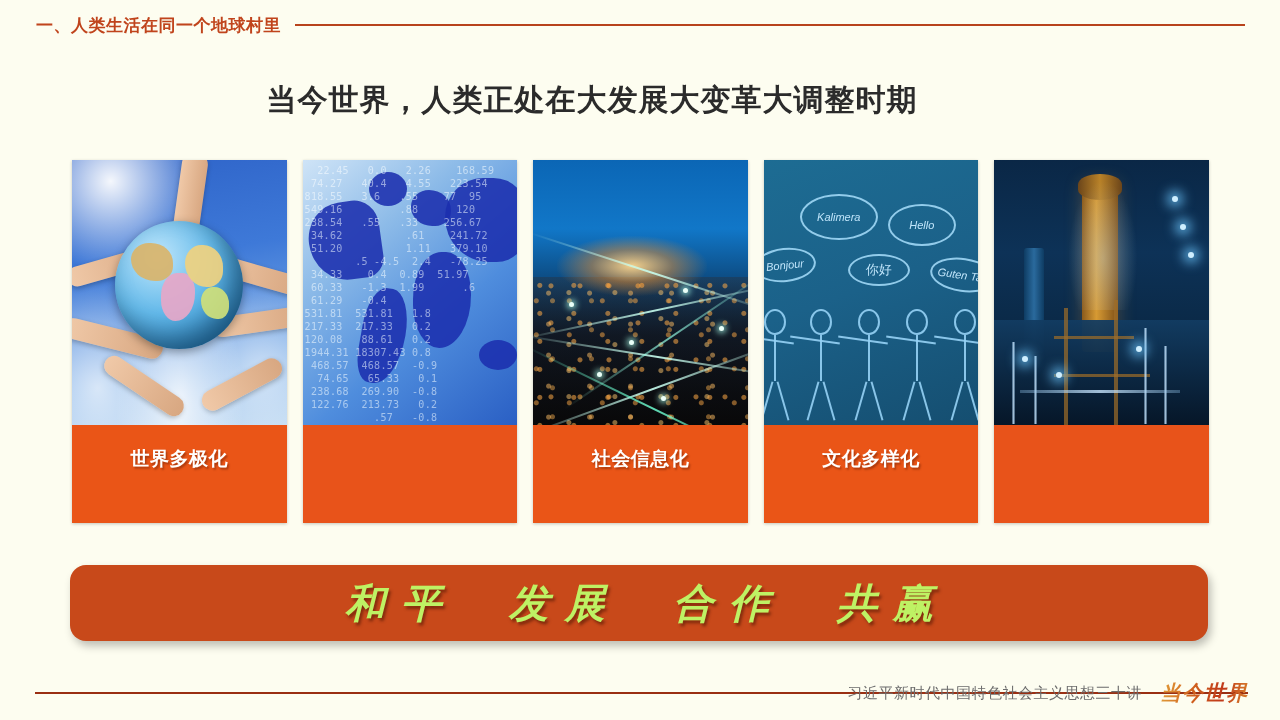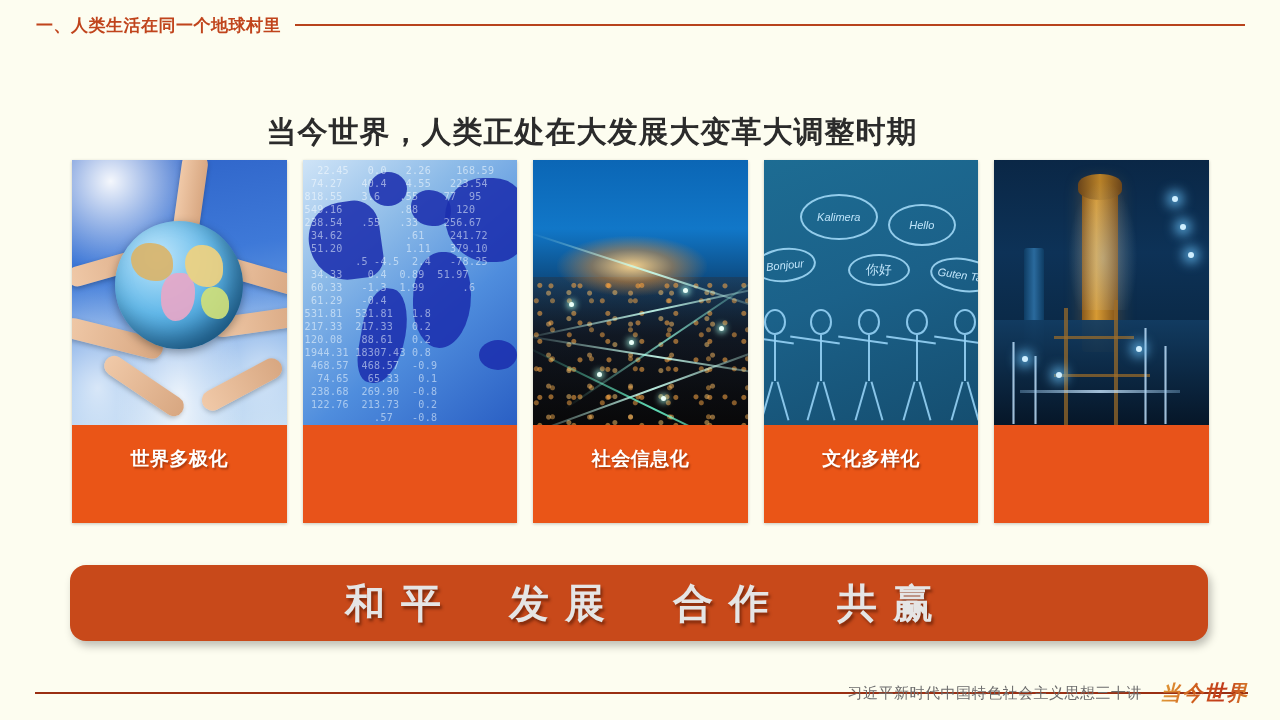--- a/index.html
+++ b/index.html
@@ -22,21 +22,20 @@
     white-space: nowrap;
   }
   .header-rule { flex: 1; height: 1.6px; background: #b8431c; margin-left: 14px; margin-right: 35px; }
 
   
   .main-title {
     position: absolute; left: 0; top: 80px; width: 1184px;
     text-align: center;
     font-size: 30px; font-weight: bold; color: #2b2b2b;
     letter-spacing: 1px;
-    margin-top: 32px;
   }
 
   
   .cards { position: absolute; left: 72px; top: 160px; width: 1137px; height: 363px; display: flex; gap: 16px; }
   .card {
     position: relative; width: 215px; height: 363px;
     display: flex; flex-direction: column;
     box-shadow: 0 1px 3px rgba(0,0,0,.22);
     overflow: hidden; background: #e8531a;
   }
@@ -162,25 +161,26 @@
     background: radial-gradient(ellipse at 50% 60%, rgba(190,225,250,.35), rgba(190,225,250,0) 70%); }
 
   
   .banner {
     position: absolute; left: 70px; top: 565px; width: 1138px; height: 76px;
     background: #c8491a; border-radius: 16px;
     box-shadow: 3px 5px 9px rgba(0,0,0,.25);
     display: flex; align-items: center; justify-content: center;
   }
   .banner-text {
-    color: #e5e5e5; font-size: 40px; font-weight: bold;
+    color: #bef264; font-size: 40px; font-weight: bold;
     font-family: "Liberation Serif", "DejaVu Serif", serif;
     letter-spacing: 16px; text-indent: 16px;
     text-shadow: 2px 3px 3px rgba(70,18,0,.55);
     white-space: pre;
+    font-style: italic;
   }
 
   
   .footer-rule { position:absolute; left:35px; top:692px; width:1213px; height:1.6px; background:#9a2f12; }
   .footer { position:absolute; left:0; top:676px; width:1280px; height:34px; display:flex; align-items:center; justify-content:flex-end; padding-right:32px; gap:18px; }
   .footer-book { color:#6d6d6d; font-size:15px; letter-spacing:.5px; }
   .footer-lecture {
     font-size: 21px; font-weight: bold;
     font-family: "Liberation Serif","DejaVu Serif", serif;
     font-style: italic;

